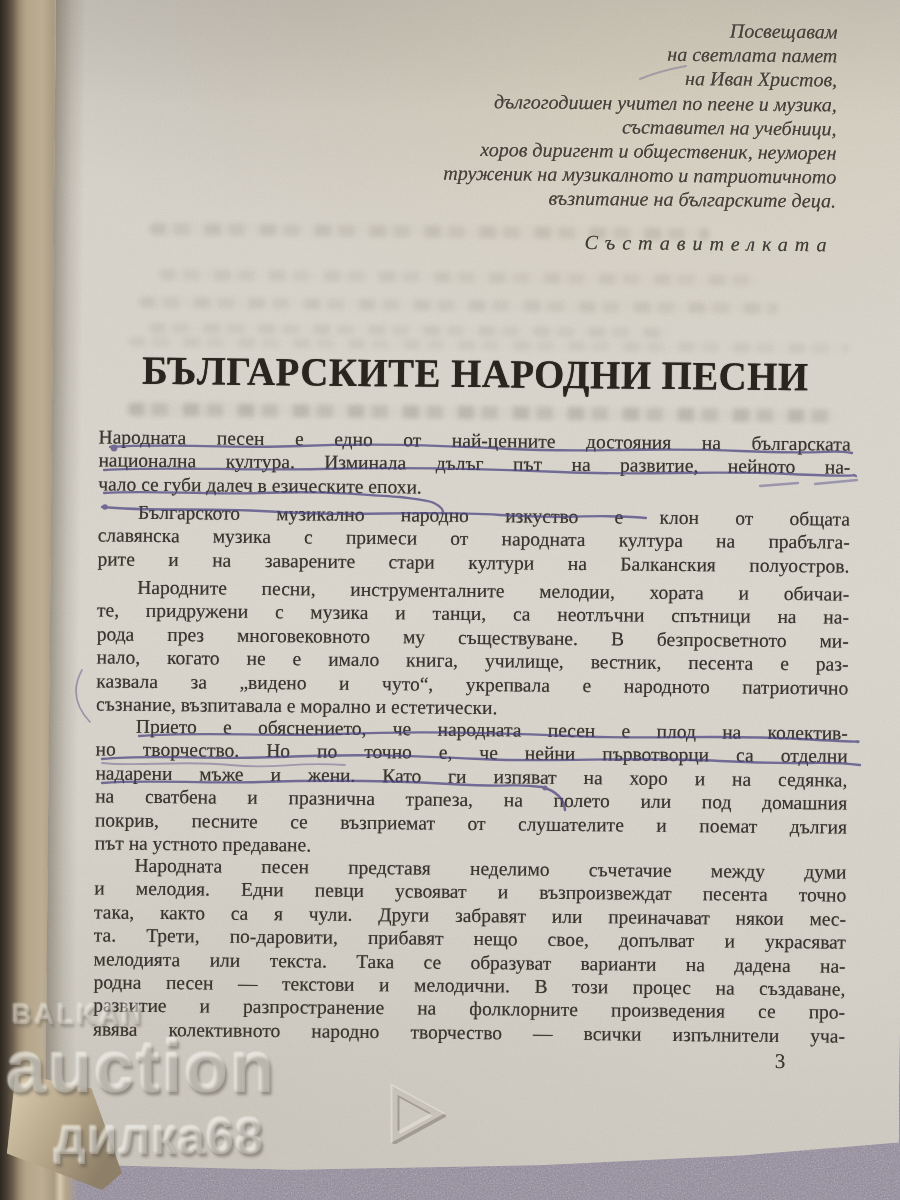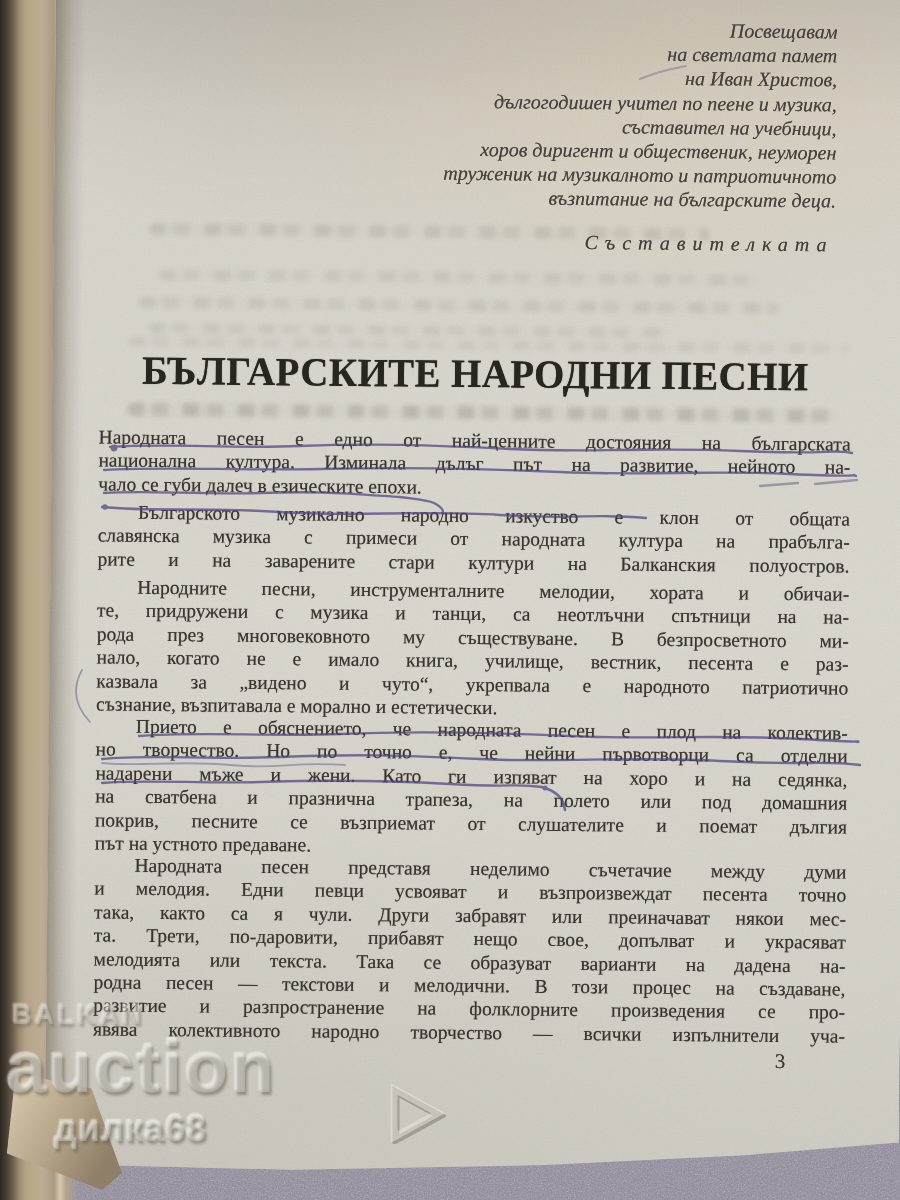--- a/index.html
+++ b/index.html
@@ -65,21 +65,21 @@
     background:linear-gradient(118deg,#d2c4a8 10%,#b3a387 48%,#8e7f68 82%);
     clip-path:polygon(4% 0,70% 10%,100% 84%,84% 100%,0 72%);
     box-shadow:4px 6px 10px rgba(48,43,58,.45);}
   
   .wm{position:absolute;z-index:7;font-family:"Liberation Sans",sans-serif;font-weight:bold;
     color:rgba(228,224,216,.36);
     text-shadow:2px 3px 3px rgba(92,85,75,.5),-1px -2px 2px rgba(255,255,250,.55);
     filter:blur(.4px);pointer-events:none;}
   .wm-balkan{left:12px;top:1000px;font-size:27px;letter-spacing:3px;opacity:.8;}
   .wm-auction{left:6px;top:1026px;font-size:72px;letter-spacing:2px;}
-  .wm-seller{left:54px;top:1108px;font-size:36px;letter-spacing:1px;}
+  .wm-seller{left:54px;top:1108px;font-size:50px;letter-spacing:1px;}
   .wm-arrow{position:absolute;left:386px;top:1082px;z-index:7;pointer-events:none;}
 </style>
 </head>
 <body>
 
 <div class="fabric-base"></div>
 <svg class="fabric-noise" width="900" height="1200">
   <filter id="fnoise">
       <feTurbulence type="fractalNoise" baseFrequency="0.7" numOctaves="2" seed="11"></feTurbulence>
       <feColorMatrix type="saturate" values="0"></feColorMatrix>

